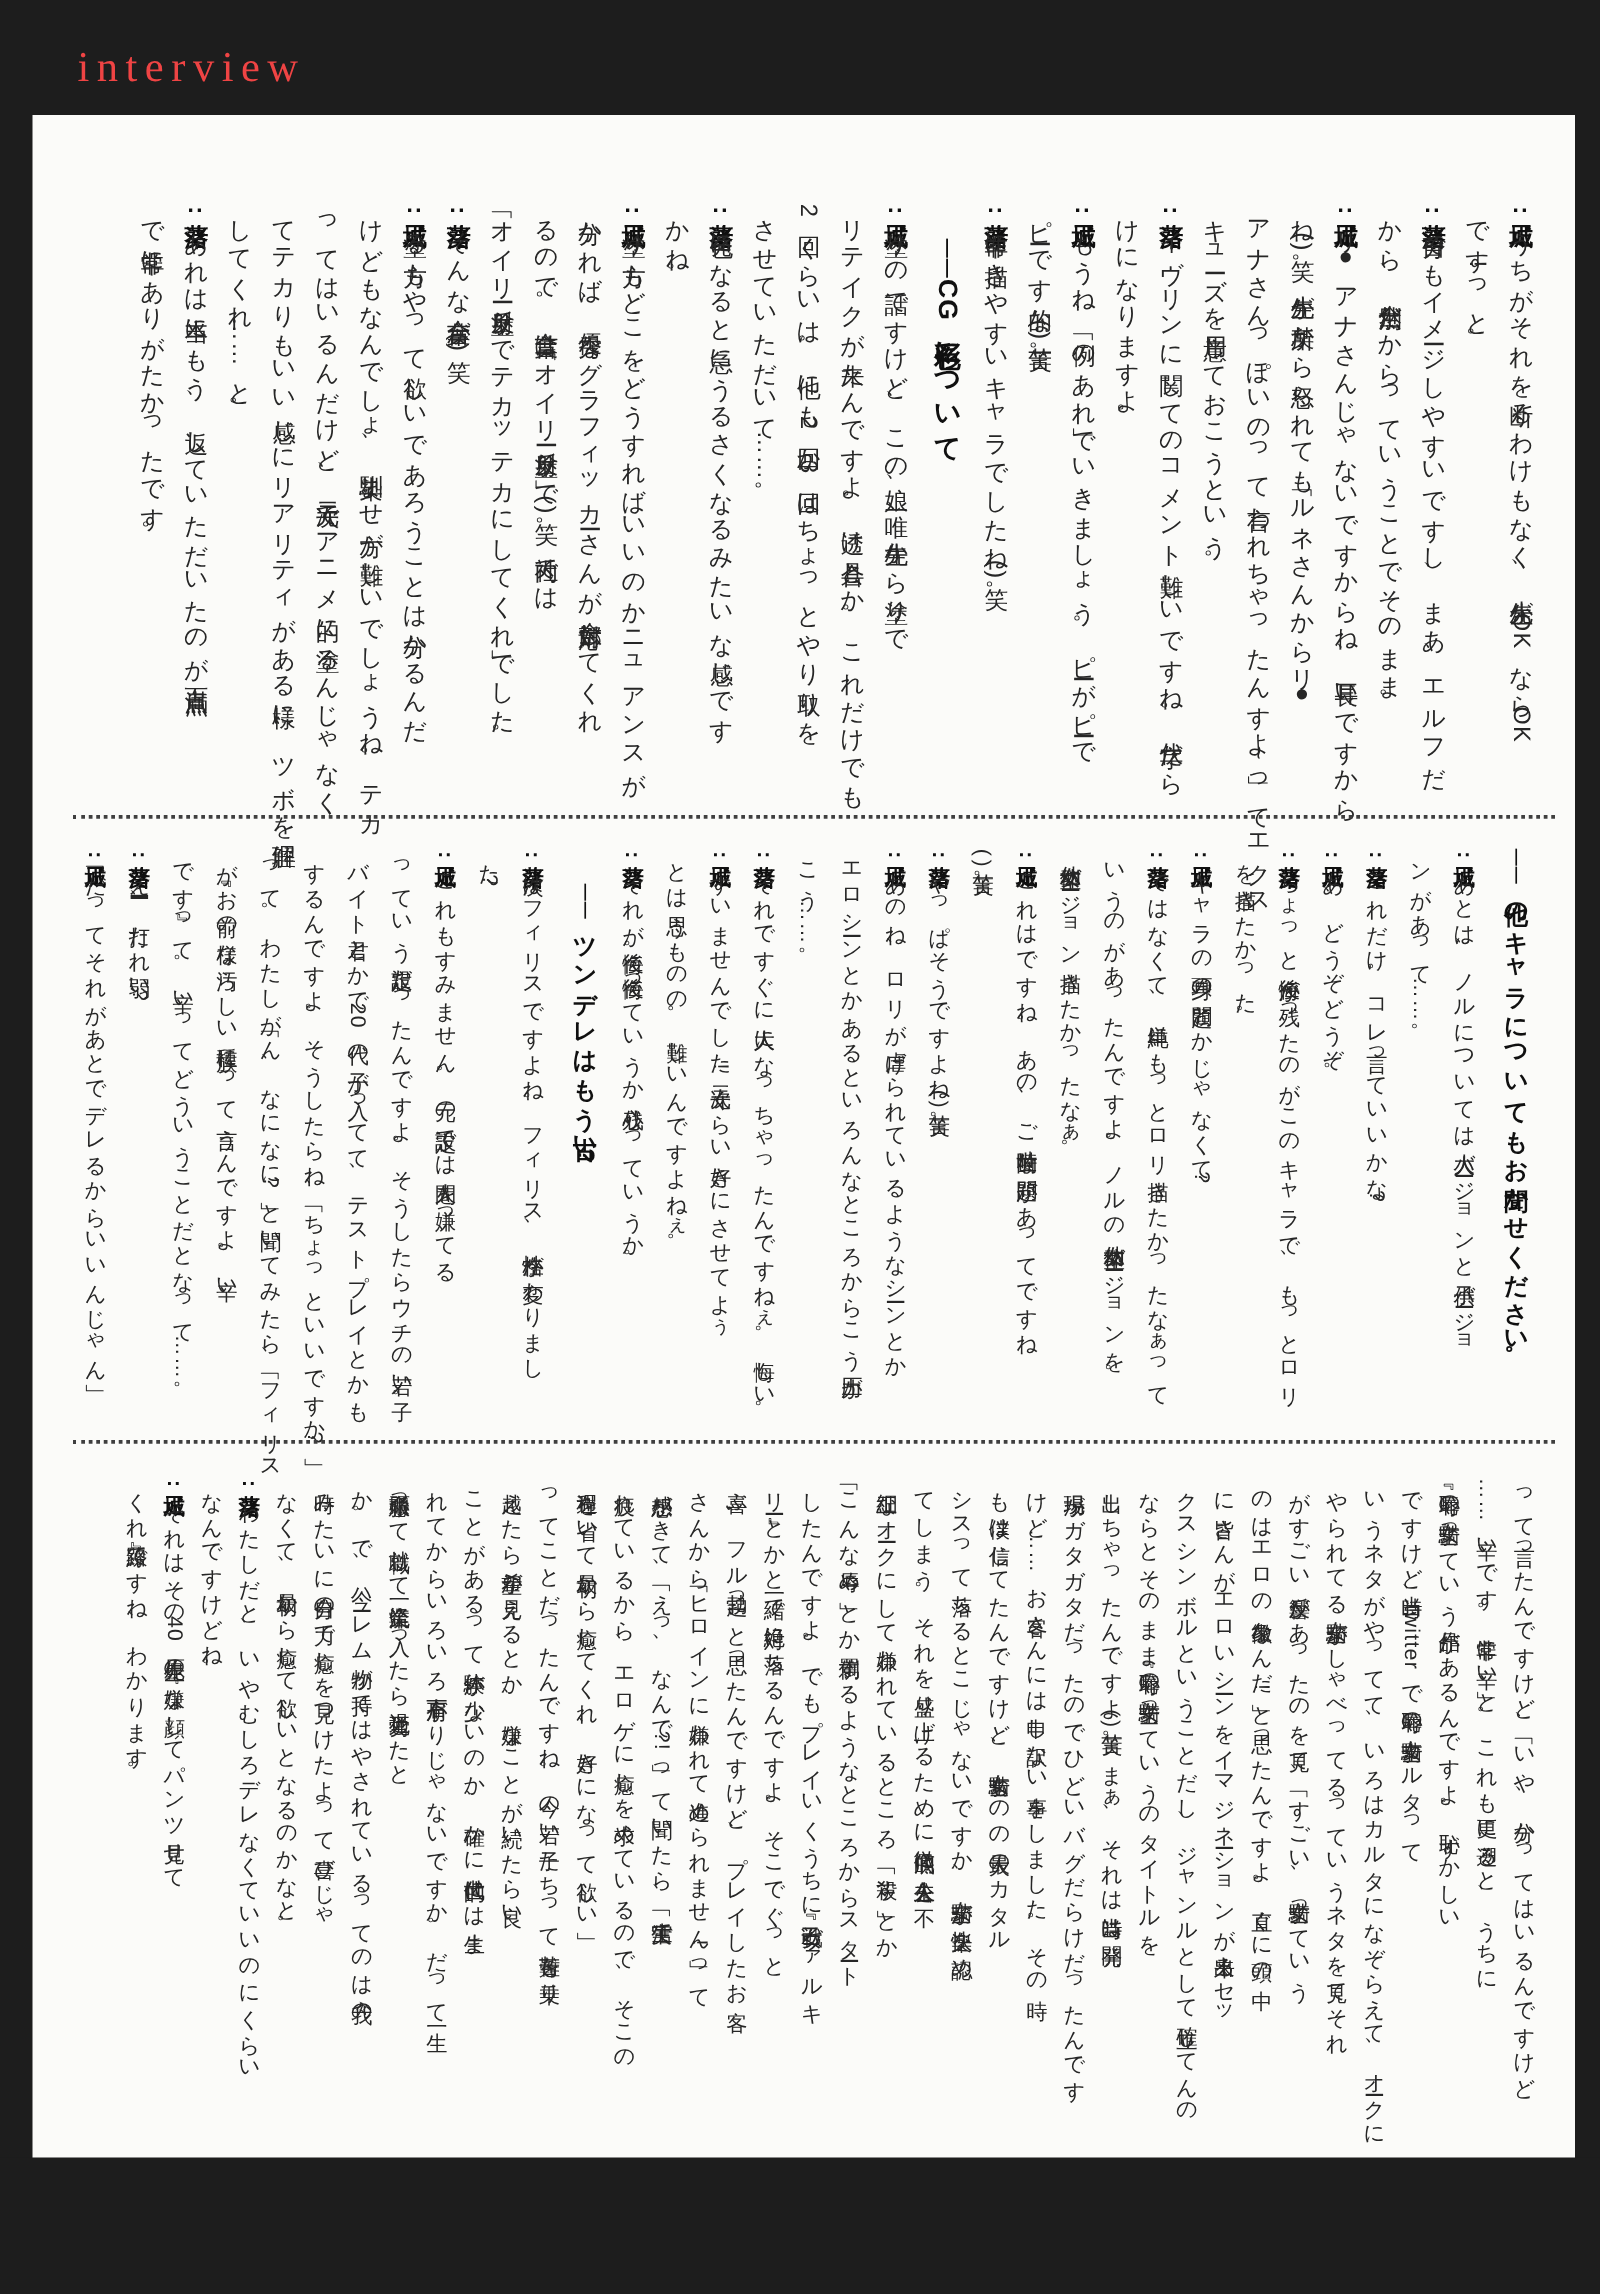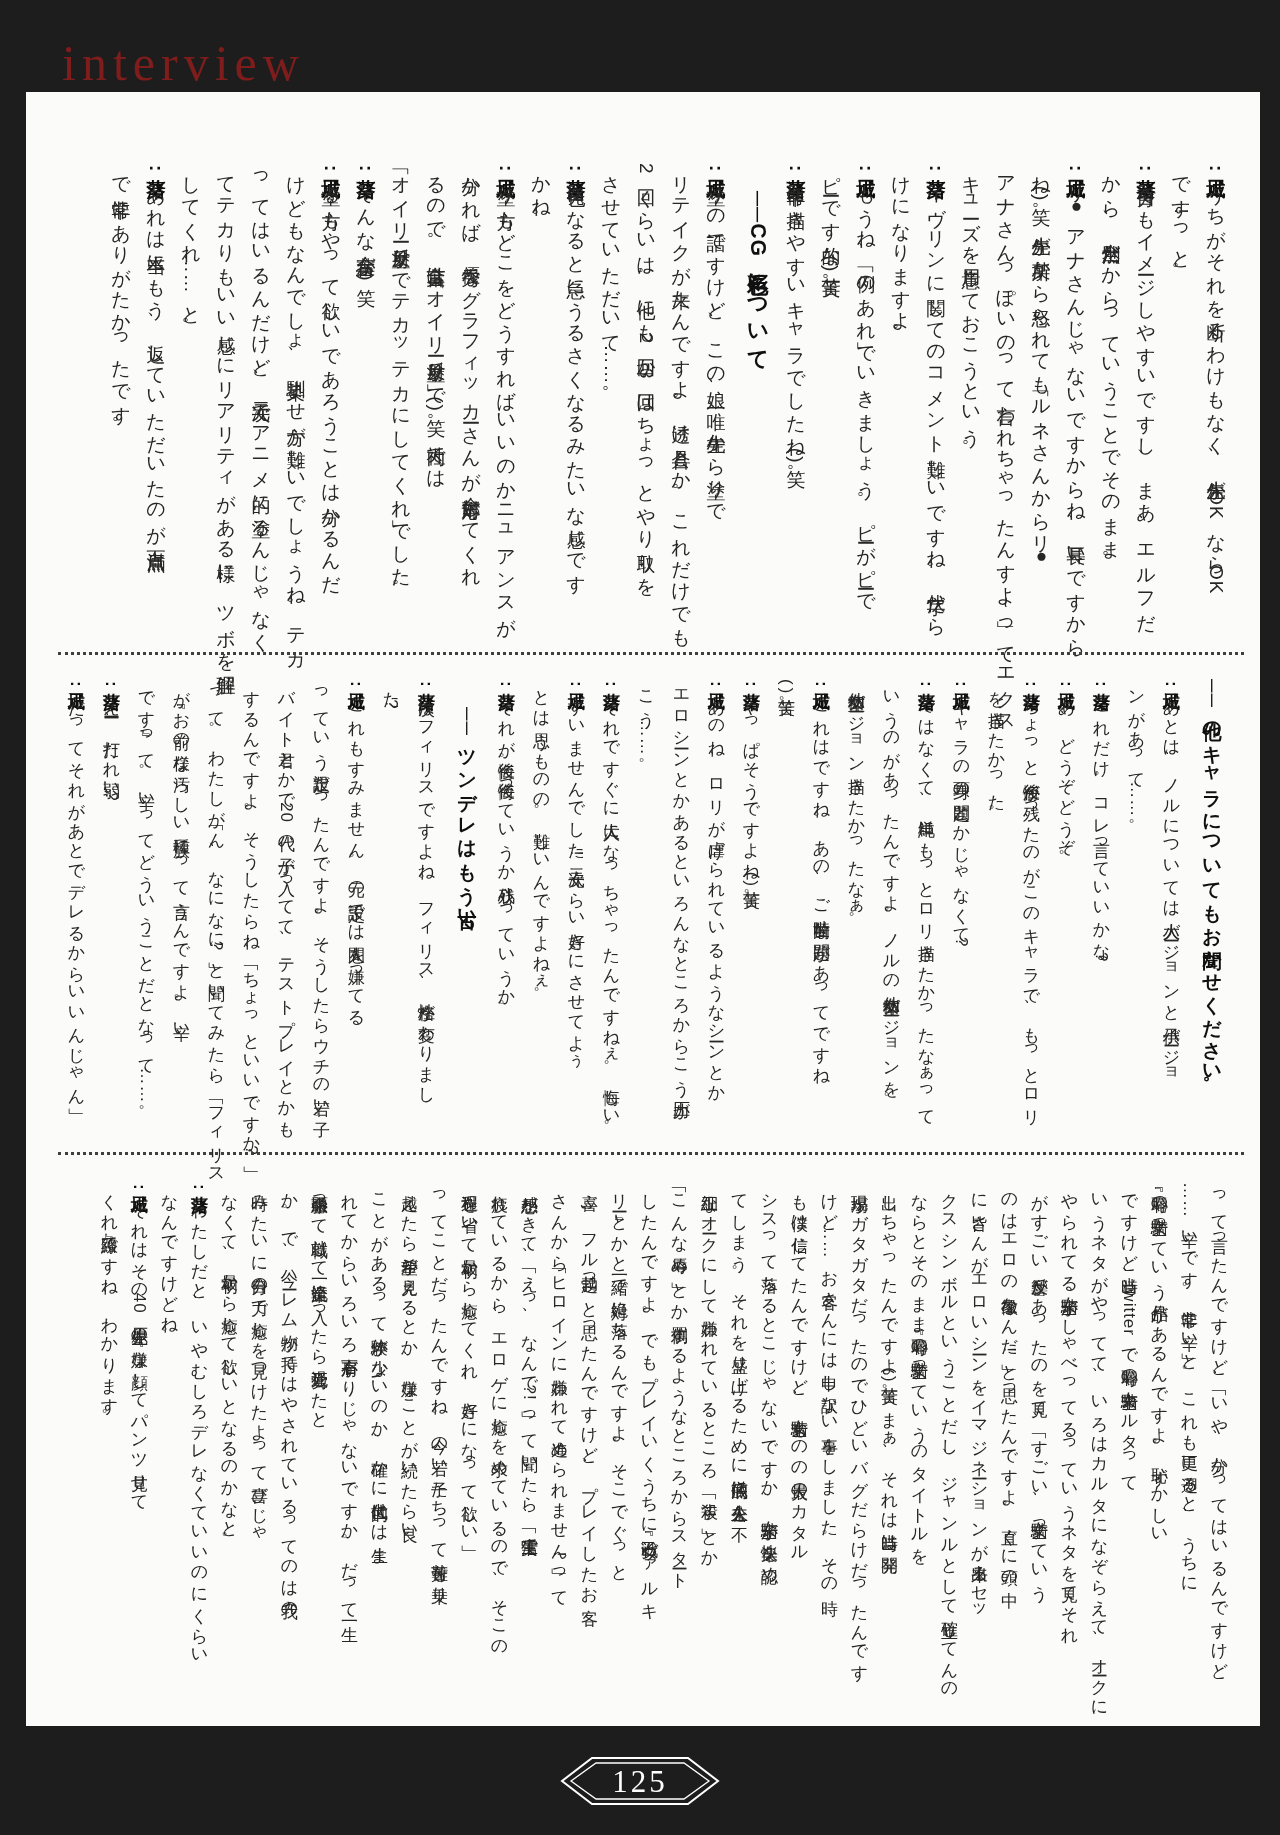--- a/index.html
+++ b/index.html
@@ -5,21 +5,21 @@
   html,body{margin:0;padding:0;background:#555;}
   .page{position:relative;width:1280px;height:1835px;background:#fbfbf9;overflow:hidden;
         font-family:"Liberation Sans",sans-serif;color:#262626;margin:0 auto;}
   .band{position:absolute;left:0;width:100%;background:#1d1d1d;}
   .band.top{top:0;height:92px;}
   .band.bottom{top:1726px;height:109px;}
   .edge{position:absolute;top:0;height:100%;background:#1d1d1d;}
   .edge.left{left:0;width:26px;}
   .edge.right{right:0;width:20px;}
   .logo{position:absolute;left:62px;top:38px;font-family:"Liberation Serif",serif;
-        font-size:50px;line-height:1;color:#7f1d1d;letter-spacing:6px;font-weight:normal;}
+        font-size:34px;line-height:1;color:#ef4444;letter-spacing:6px;font-weight:normal;}
   .sep{position:absolute;left:58px;width:1186px;height:0;border-top:3px dotted #3f3f3f;}
   .sep.s1{top:652px;}
   .sep.s2{top:1152px;}
   .sec{position:absolute;right:46px;writing-mode:vertical-rl;text-orientation:mixed;
        letter-spacing:1px;}
   .sec.sec1{top:163px;height:516px;font-size:19px;line-height:35px;}
   .sec.sec2{top:679px;height:490px;font-size:17px;line-height:35px;}
   .sec.sec3{top:1182px;height:488px;font-size:17px;line-height:30px;}
   .col{margin:0;padding:0;white-space:nowrap;}
   .col b{font-weight:bold;color:#101010;}
@@ -147,20 +147,13 @@
       <p class="col">懸命頑張って就職して一流企業に入ったら過労死したと</p>
       <p class="col">か。で、今ハーレム物が持てはやされているってのは我々の</p>
       <p class="col">時みたいに自分の力で癒しを見つけたよって喜びじゃ</p>
       <p class="col">なくて、最初から癒して欲しいとなるのかなと。</p>
       <p class="col"><b>葵渚:</b>わたしだと、いやむしろデレなくていいのにくらい</p>
       <p class="col">なんですけどね。</p>
       <p class="col"><b>城疋:</b>それはその40原先生の『嫌な顔してパンツ見せて</p>
       <p class="col">くれ』路線ですね、わかります。</p>
     </div>
 
-  <div class="plaque">
-    <svg width="176" height="58" viewBox="0 0 176 58">
-      <polygon points="10,29 40,6 136,6 166,29 136,52 40,52" fill="none" stroke="#ffffff" stroke-width="2"></polygon>
-      <polygon points="19,29 44,11 132,11 157,29 132,47 44,47" fill="none" stroke="#ffffff" stroke-width="1.3"></polygon>
-      <text x="88" y="40" text-anchor="middle">125</text>
-    </svg>
-  </div>
 </div>
 
 </body></html>

